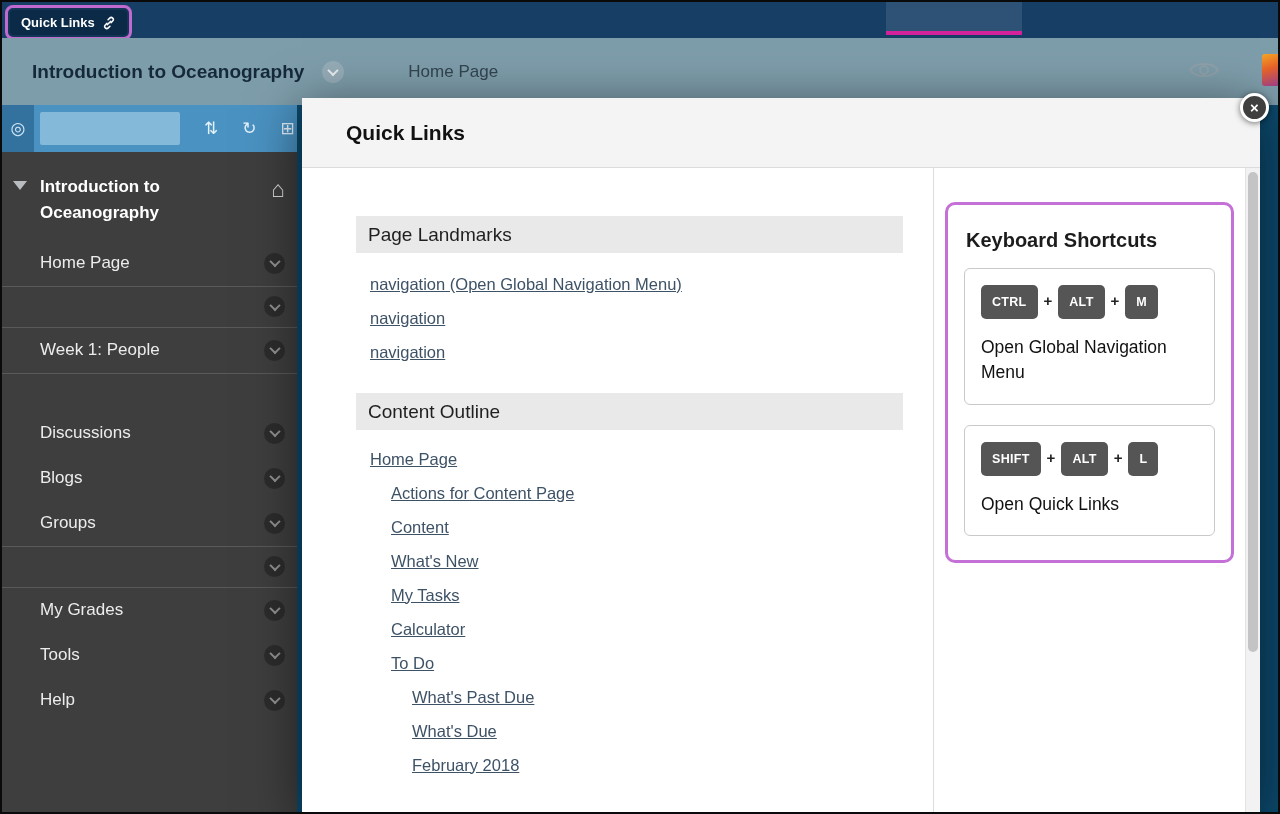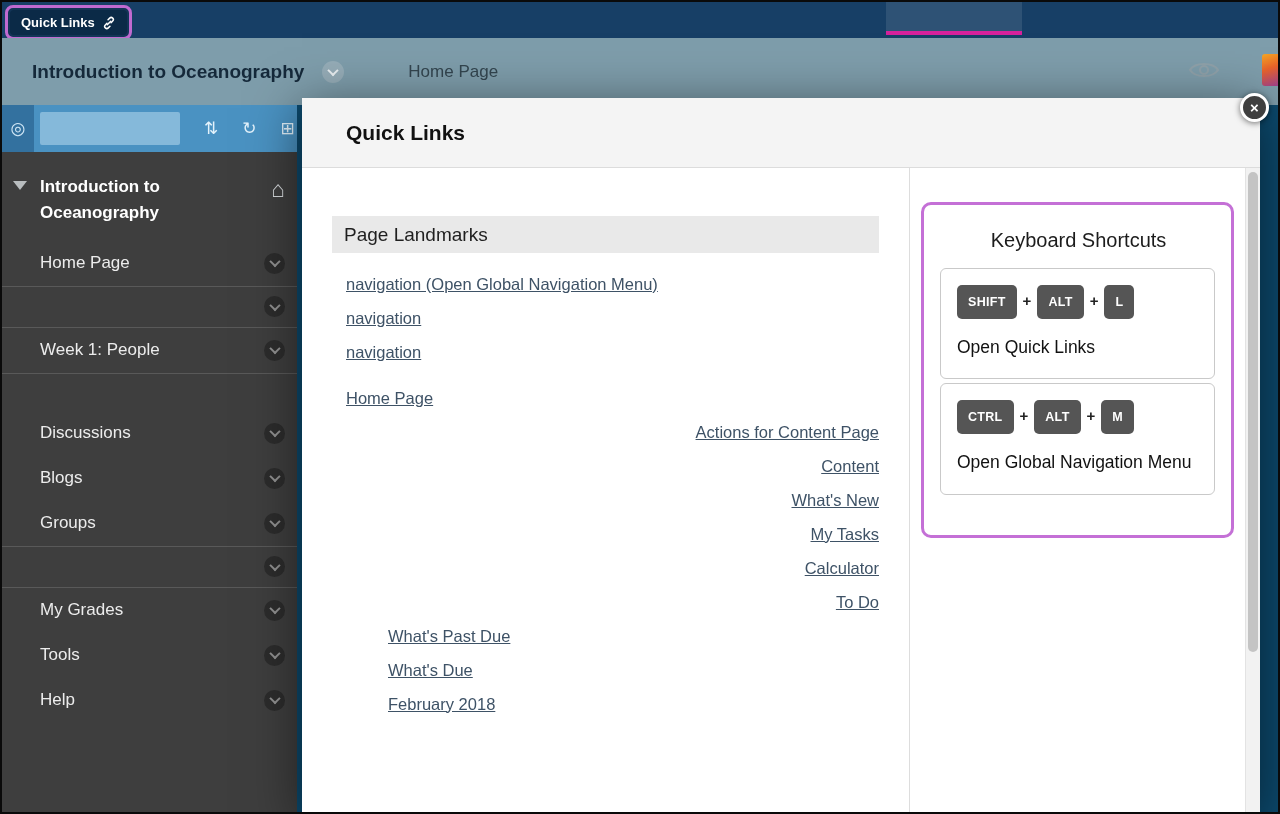--- a/index.html
+++ b/index.html
@@ -58,35 +58,35 @@
                  padding-right:12px; border-top:1px solid #595959; border-bottom:1px solid #595959; }
   .divider-plain { height:38px; border-top:1px solid #595959; }
 
   
   .modal { position:absolute; left:300px; top:96px; width:958px; height:718px; background:#fff;
            box-shadow:0 10px 50px rgba(0,0,0,.55); }
   .modal-header { height:70px; background:#f4f4f4; border-bottom:1px solid #dcdcdc;
                   display:flex; align-items:center; }
   .modal-title { margin-left:44px; font-size:21px; font-weight:bold; color:#111; }
   .modal-body { position:relative; height:647px; display:flex; overflow:hidden; }
-  .col-left { width:607px; padding:48px 30px 0 30px; }
+  .col-left { width:607px; padding:48px 30px 0 30px;margin-left:24px; }
   .col-right { flex:1; border-left:1px solid #ddd; padding:0 26px 0 11px; }
 
   .section-bar { height:37px; line-height:37px; background:#e9e9e9; font-size:19px;
                  color:#1f1f1f; padding-left:12px; }
   .link-list { list-style:none; margin:14px 0 0 14px; }
   .link-list.outline { margin-top:12px; }
   .link-list li { height:34px; display:flex; align-items:center; }
   .link-list a { color:#3e5266; font-size:16.5px; cursor:pointer; }
-  .ind1 { padding-left:21px;justify-content:flex-end; }
+  .ind1 { padding-left:21px; }
   .ind2 { padding-left:42px; }
   .outline-gap { margin-top:24px; }
 
   .kb-box { margin-top:34px; border:3px solid #c470d6; border-radius:10px; padding:12px 16px 20px; }
-  .kb-title { font-size:20px; font-weight:normal; color:#1c1c1c; margin:12px 0 16px 2px;text-align:center; }
+  .kb-title { font-size:20px; font-weight:bold; color:#1c1c1c; margin:12px 0 16px 2px; }
   .kb-card { border:1px solid #c9c9c9; border-radius:6px; background:#fff;
              padding:16px 16px 18px; margin-bottom:20px; }
   .key { display:inline-block; background:#555; color:#fff; font-weight:bold; font-size:12.5px;
          padding:10px 11px; border-radius:5px; letter-spacing:.3px; }
   .plus { margin:0 6px; color:#222; font-size:15px; font-weight:bold; }
   .kb-desc { margin-top:16px; font-size:17.5px; color:#111; line-height:1.45; }
 
   .scrollbar { position:absolute; right:0; top:0; bottom:0; width:15px; background:#f2f2f2;
                border-left:1px solid #e3e3e3; }
   .scroll-thumb { position:absolute; top:4px; left:2px; width:10px; height:480px;
@@ -225,20 +225,21 @@
               <a href="#">navigation (Open Global Navigation Menu)</a>
             </li>
           <li>
               <a href="#">navigation</a>
             </li>
           <li>
               <a href="#">navigation</a>
             </li>
         </ul>
 
+        <div class="section-bar outline-gap">Content Outline</div>
         <ul class="link-list outline">
           <li>
               <a href="#">Home Page</a>
             </li>
           <li class="ind1">
               <a href="#">Actions for Content Page</a>
             </li>
           <li class="ind1">
               <a href="#">Content</a>
             </li>
@@ -262,34 +263,34 @@
             </li>
           <li class="ind2">
               <a href="#">February 2018</a>
             </li>
         </ul>
       </div>
 
       <div class="col-right">
         <div class="kb-box">
           <div class="kb-title">Keyboard Shortcuts</div>
+
+          <div class="kb-card">
+            <div>
+              <span class="key">CTRL</span><span class="plus">+</span><span class="key">ALT</span><span class="plus">+</span><span class="key">M</span>
+            </div>
+            <div class="kb-desc">Open Global Navigation Menu</div>
+          </div>
 
           <div class="kb-card" style="margin-bottom:4px">
             <div>
               <span class="key">SHIFT</span><span class="plus">+</span><span class="key">ALT</span><span class="plus">+</span><span class="key">L</span>
             </div>
             <div class="kb-desc">Open Quick Links</div>
           </div>
-
-          <div class="kb-card">
-            <div>
-              <span class="key">CTRL</span><span class="plus">+</span><span class="key">ALT</span><span class="plus">+</span><span class="key">M</span>
-            </div>
-            <div class="kb-desc">Open Global Navigation Menu</div>
-          </div>
         </div>
       </div>
 
       <div class="scrollbar">
         <div class="scroll-thumb"></div>
       </div>
     </div>
   </div>
 
   <button class="modal-close">×</button>

